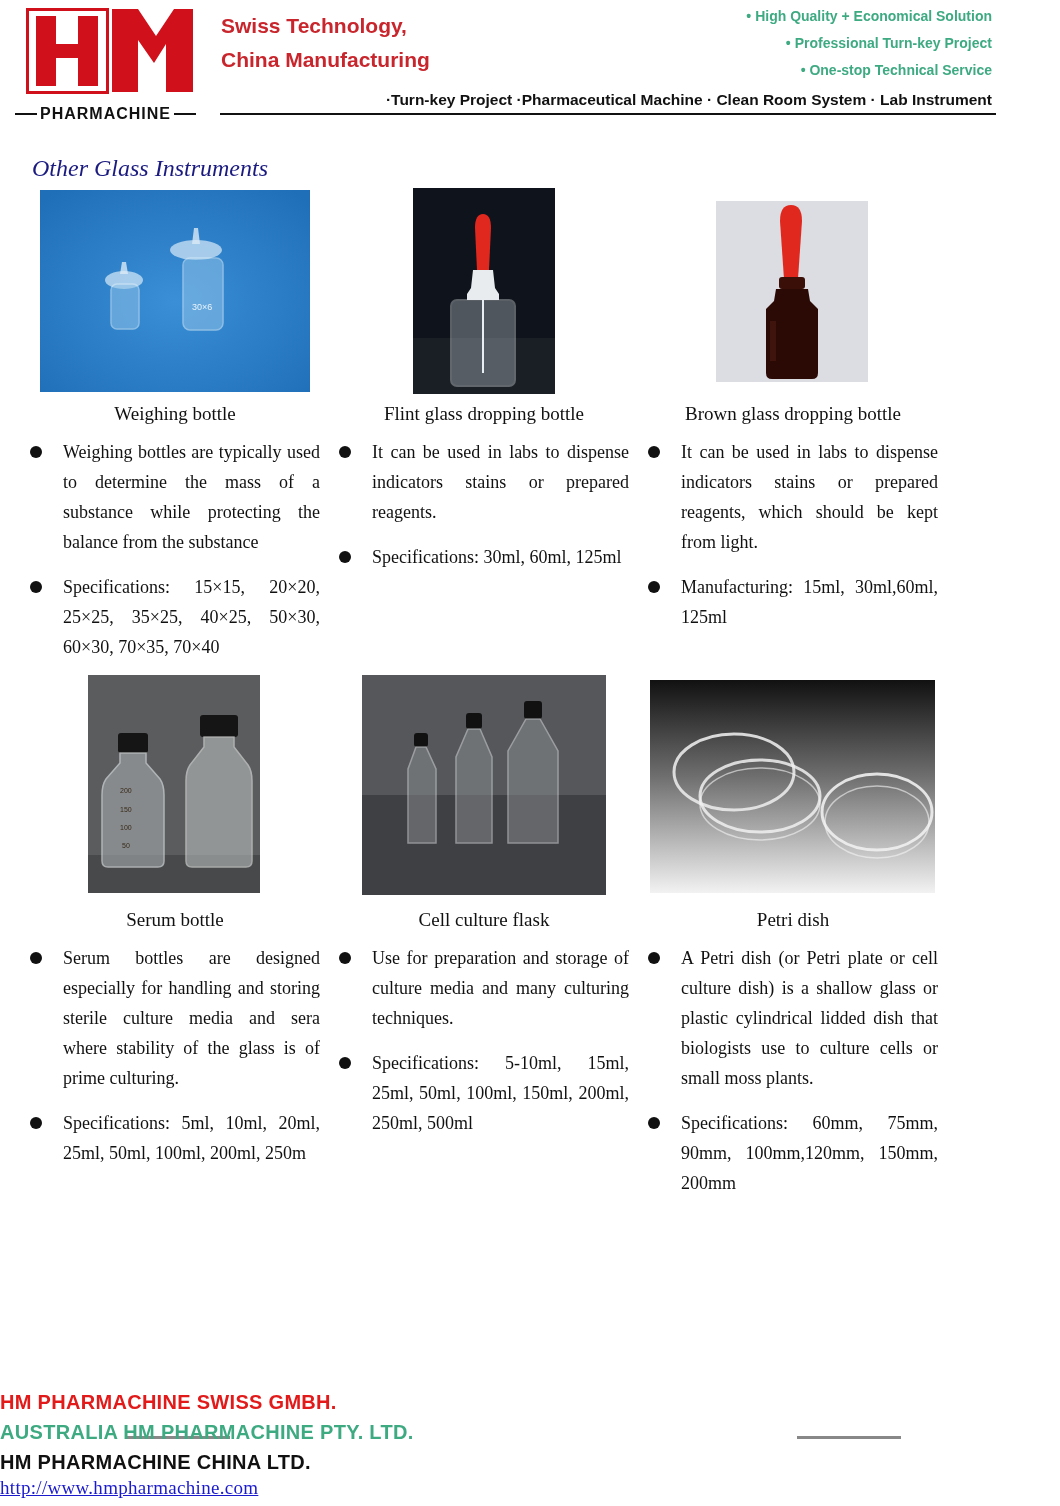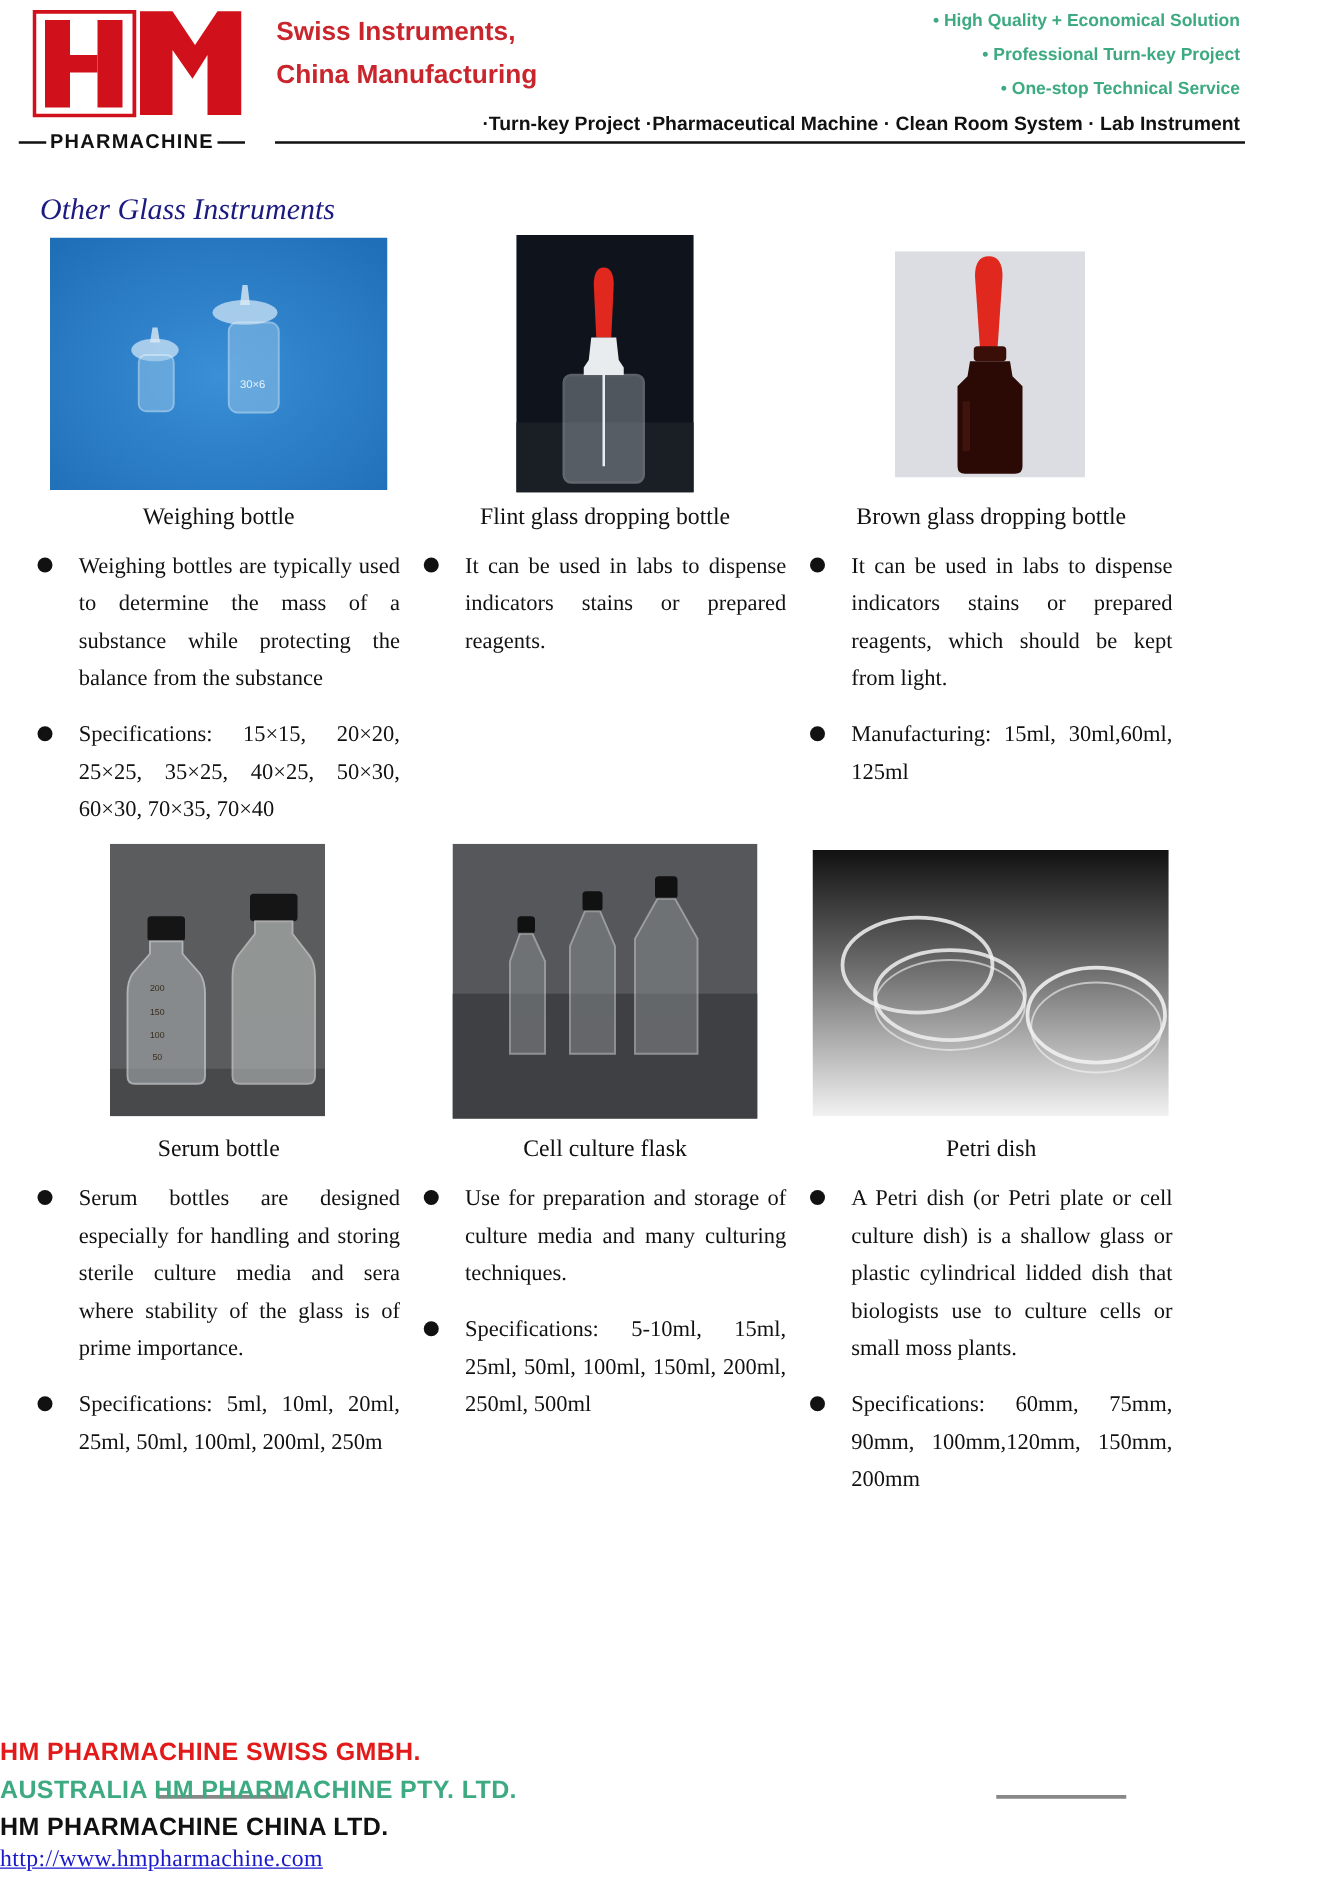--- a/index.html
+++ b/index.html
@@ -55,21 +55,21 @@
     <rect x="10" y="8" width="20" height="70" fill="#d0101a"></rect>
     <rect x="52" y="8" width="20" height="70" fill="#d0101a"></rect>
     <rect x="30" y="36" width="22" height="14" fill="#d0101a"></rect>
     <polygon points="86,1 112,1 130,28 148,1 167,1 167,84 140,84 140,36 128,55 112,32 112,84 86,84" fill="#d0101a"></polygon>
   </svg>
   <div class="logo-text">
     <span class="dash"></span>
       <span>PHARMACHINE</span>
       <span class="dash"></span>
   </div>
-  <div class="slogan l1">Swiss Instruments,</div>
+  <div class="slogan l1">Swiss Technology,</div>
   <div class="slogan l2">China Manufacturing</div>
   <div class="tagline t1">• High Quality + Economical Solution</div>
   <div class="tagline t2">•  Professional Turn-key Project</div>
   <div class="tagline t3">• One-stop Technical Service</div>
   <div class="services">·Turn-key Project ·Pharmaceutical Machine · Clean Room System · Lab Instrument</div>
   <div class="header-rule"></div>
 </div>
 
 <div class="section-title">Other Glass Instruments</div>
 
@@ -102,20 +102,21 @@
     <rect width="142" height="206" fill="#0f141c"></rect>
     <rect x="0" y="150" width="142" height="56" fill="#1a1f26"></rect>
     <path d="M62,40 Q62,26 70,26 Q78,26 78,40 L76,82 L64,82 Z" fill="#e0281e"></path>
     <path d="M60,82 L80,82 L82,100 L86,106 L86,112 L54,112 L54,106 L58,100 Z" fill="#e8ecef"></path>
     <rect x="38" y="112" width="64" height="86" rx="6" fill="#c9d2da" opacity="0.35" stroke="#e9eef2" stroke-width="2"></rect>
     <line x1="70" y1="112" x2="70" y2="185" stroke="#e9eef2" stroke-width="2"></line>
   </svg>
   <div class="caption" style="left:340px;top:403px;width:288px;">Flint glass dropping bottle</div>
   <div class="bullets" style="left:339px;top:437px;">
     <div class="bullet"><span class="dot"></span><span>It can be used in labs to dispense indicators stains or prepared reagents.</span></div>
+    <div class="bullet"><span class="dot"></span><span>Specifications: 30ml, 60ml, 125ml</span></div>
   </div>
 </div>
 
 <div>
   <svg class="photo" style="left:716px;top:201px;width:152px;height:181px;" viewBox="0 0 152 181">
     <rect width="152" height="181" fill="#dcdde2"></rect>
     <path d="M64,20 Q64,4 75,4 Q86,4 86,20 L82,78 L68,78 Z" fill="#e0281e"></path>
     <rect x="63" y="76" width="26" height="12" rx="3" fill="#3a0f08"></rect>
     <path d="M60,88 L92,88 L94,100 L102,108 L102,172 Q102,178 96,178 L56,178 Q50,178 50,172 L50,108 L58,100 Z" fill="#2b0a06"></path>
     <rect x="54" y="120" width="6" height="40" fill="#4d1a10" opacity="0.6"></rect>
@@ -135,21 +136,21 @@
     <path d="M32,78 L58,78 L58,88 L72,104 Q76,110 76,120 L76,186 Q76,192 70,192 L20,192 Q14,192 14,186 L14,120 Q14,110 18,104 L32,88 Z" fill="#9ea3a6" opacity="0.65" stroke="#dfe3e5" stroke-width="1.5"></path>
     <text x="32" y="118" font-size="7" fill="#3a2a1a" font-family="Liberation Sans, sans-serif">200</text>
     <text x="32" y="137" font-size="7" fill="#3a2a1a" font-family="Liberation Sans, sans-serif">150</text>
     <text x="32" y="155" font-size="7" fill="#3a2a1a" font-family="Liberation Sans, sans-serif">100</text>
     <text x="34" y="173" font-size="7" fill="#3a2a1a" font-family="Liberation Sans, sans-serif">50</text>
     <rect x="112" y="40" width="38" height="22" rx="3" fill="#151515"></rect>
     <path d="M116,62 L146,62 L146,72 L160,90 Q164,96 164,106 L164,186 Q164,192 158,192 L104,192 Q98,192 98,186 L98,106 Q98,96 102,90 L116,72 Z" fill="#b6bbba" opacity="0.6" stroke="#e6e9e6" stroke-width="1.5"></path>
   </svg>
   <div class="caption" style="left:30px;top:909px;width:290px;">Serum bottle</div>
   <div class="bullets" style="left:30px;top:943px;">
-    <div class="bullet"><span class="dot"></span><span>Serum bottles are designed especially for handling and storing sterile culture media and sera where stability of the glass is of prime importance.</span></div>
+    <div class="bullet"><span class="dot"></span><span>Serum bottles are designed especially for handling and storing sterile culture media and sera where stability of the glass is of prime culturing.</span></div>
     <div class="bullet"><span class="dot"></span><span>Specifications: 5ml, 10ml, 20ml, 25ml, 50ml, 100ml, 200ml, 250m</span></div>
   </div>
 </div>
 
 <div>
   <svg class="photo" style="left:362px;top:675px;width:244px;height:220px;" viewBox="0 0 244 220">
     <rect width="244" height="220" fill="#55575a"></rect>
     <rect y="120" width="244" height="100" fill="#3f4043"></rect>
     <rect x="52" y="58" width="14" height="14" rx="3" fill="#111"></rect>
     <path d="M54,72 L64,72 L74,94 L74,168 L46,168 L46,94 Z" fill="#8a8d90" opacity="0.5" stroke="#e0e3e5" stroke-width="1.5"></path>

